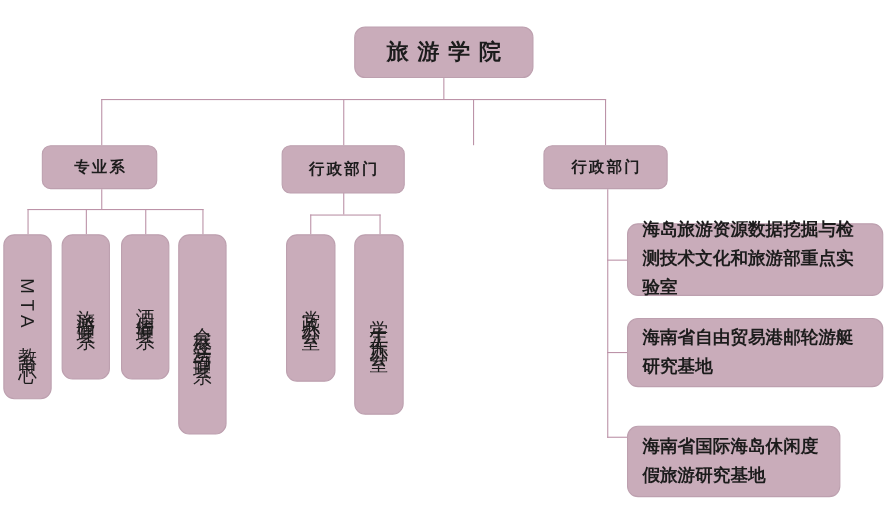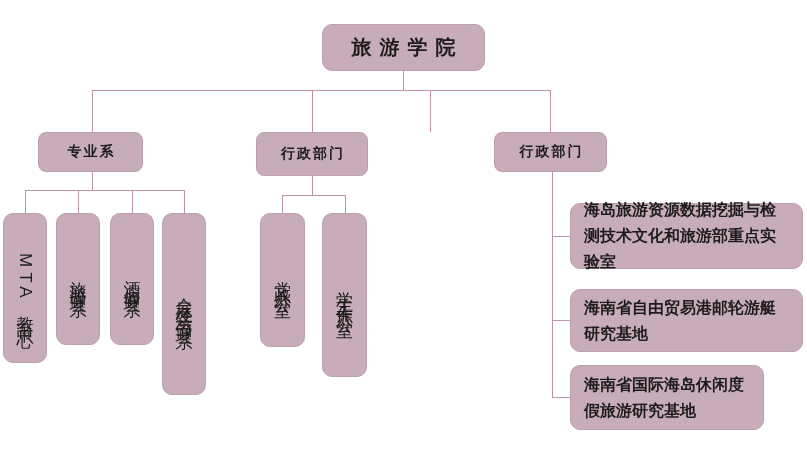--- a/index.html
+++ b/index.html
@@ -94,15 +94,15 @@
   <div class="node v-node" style="left:3px;top:213px;width:44px;height:150px">MTA教育中心</div>
   <div class="node v-node" style="left:56px;top:213px;width:44px;height:132px">旅游管理系</div>
   <div class="node v-node" style="left:110px;top:213px;width:44px;height:132px">酒店管理系</div>
   <div class="node v-node" style="left:162px;top:213px;width:44px;height:182px">会展经济与管理系</div>
 
   <div class="node v-node" style="left:260px;top:213px;width:45px;height:134px">党政办公室</div>
   <div class="node v-node" style="left:322px;top:213px;width:45px;height:164px">学生工作办公室</div>
 
   <div class="node r-node" style="left:570px;top:203px;width:233px;height:66px">海岛旅游资源数据挖掘与检测技术文化和旅游部重点实验室</div>
   <div class="node r-node" style="left:570px;top:289px;width:233px;height:63px">海南省自由贸易港邮轮游艇研究基地</div>
-  <div class="node r-node" style="left:570px;top:365px;width:194px;height:65px">海南省国际海岛休闲度假旅游研究基地</div>
+  <div class="node r-node" style="left:570px;top:387px;width:194px;height:65px">海南省国际海岛休闲度假旅游研究基地</div>
 
 </div>
 
 </body></html>

